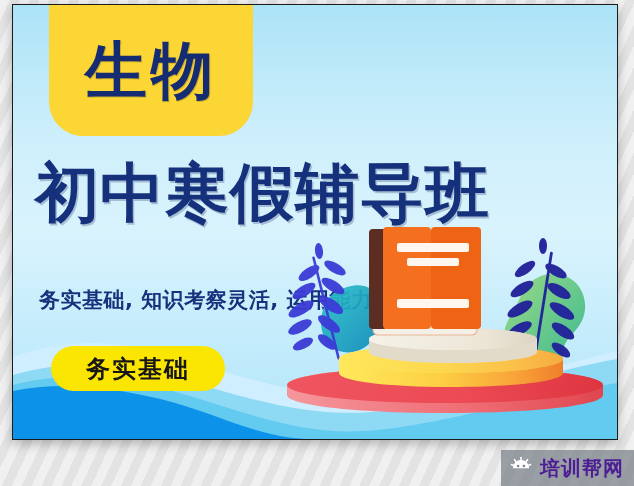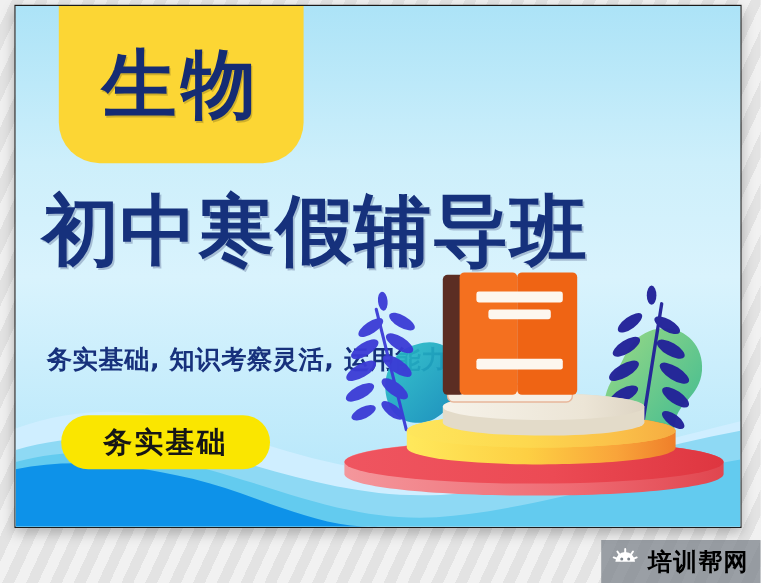--- a/index.html
+++ b/index.html
@@ -153,21 +153,21 @@
     padding: 0 10px 0 8px;
     display: flex;
     align-items: center;
     gap: 7px;
     background: rgba(120,128,136,.72);
   }
   .watermark-text {
     font-family: "DejaVu Sans", "Liberation Sans", sans-serif;
     font-size: 20px;
     font-weight: 700;
-    color: #000000;
+    color: #4c1d95;
     letter-spacing: 1px;
   }
   .watermark-icon { width: 24px; height: 24px; display:block; }
 </style>
 </head>
 <body>
 
 <div id="screenshot">
 
   <div class="mat-texture"></div>

